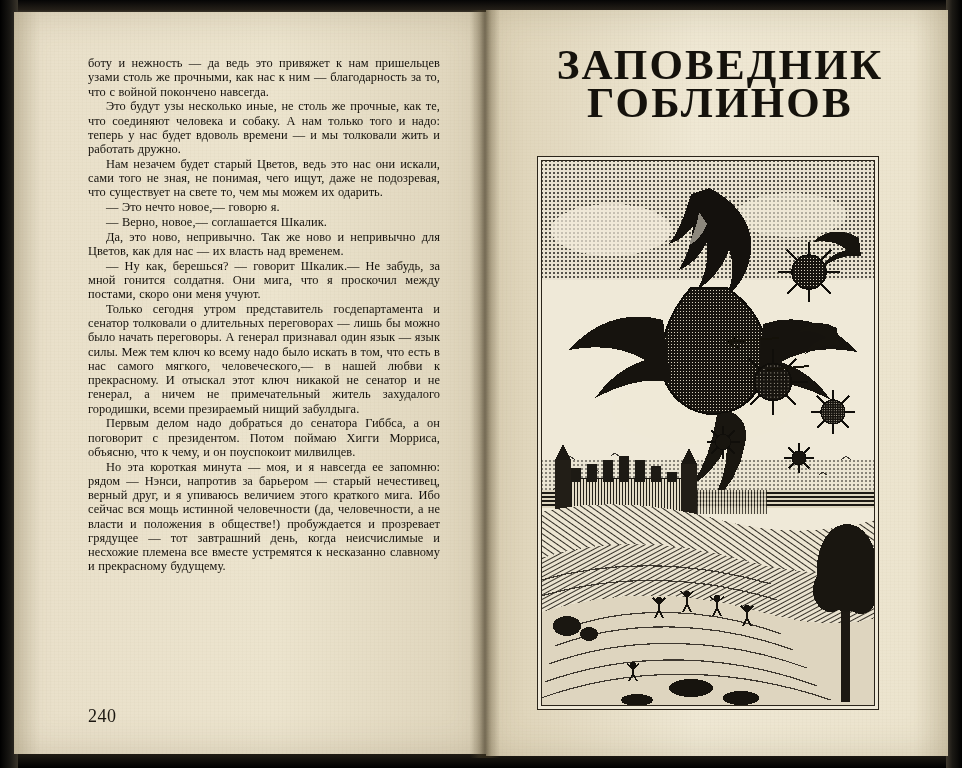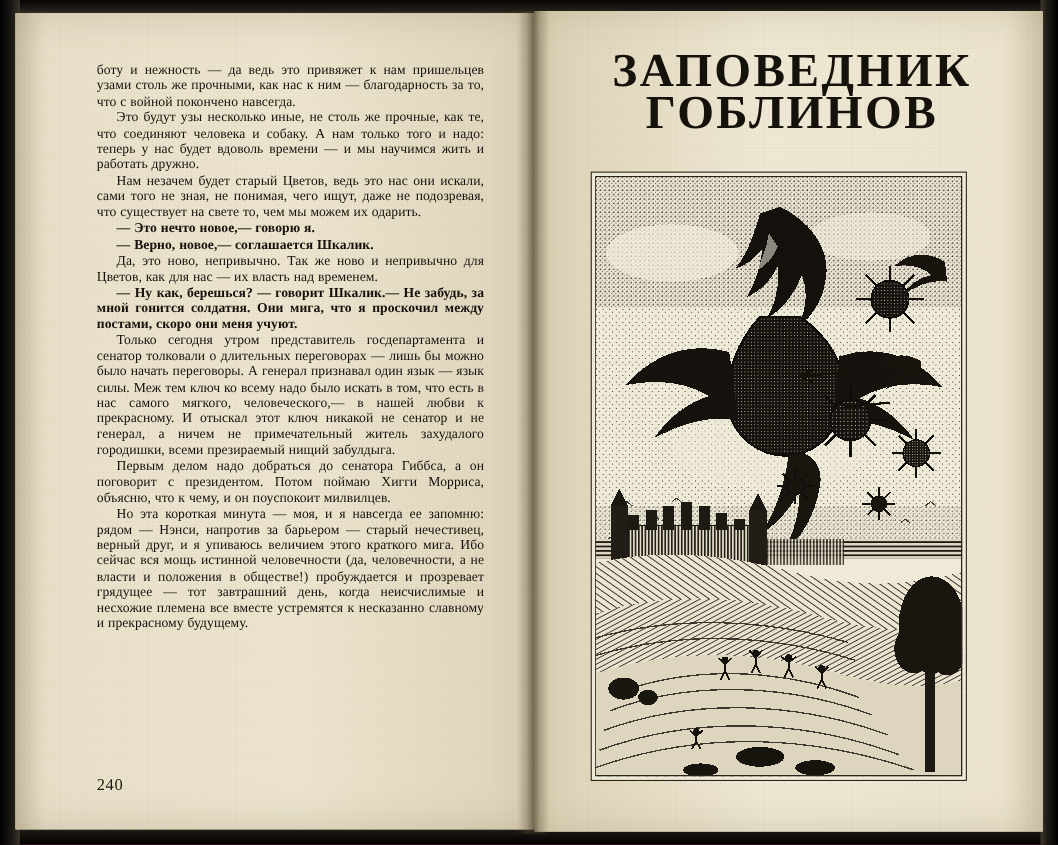--- a/index.html
+++ b/index.html
@@ -13,21 +13,21 @@
     overflow: hidden;
     font-family: "Liberation Serif", serif;
   }
 
   
   .book {
     position: absolute;
     left: 0; top: 0;
     width: 962px;
     height: 768px;
-    background: #ec4899;
+    background: #a16207;
   }
 
   .page-shadow-left {
     position: absolute;
     left: 0; top: 0;
     width: 18px; height: 768px;
     background: linear-gradient(to right, #000 0%, #1c1a16 60%, #3a352b 100%);
   }
   .page-shadow-right {
     position: absolute;
@@ -104,27 +104,27 @@
     font-size: 12.4px;
     line-height: 14.25px;
     text-align: justify;
     text-indent: 18px;
     color: #14110c;
     letter-spacing: 0.05px;
     word-spacing: 0.4px;
     font-family: "Liberation Serif", serif;
   }
   .para.noindent { text-indent: 0; }
-  .para.dash { text-indent: 18px; font-weight: bold; }
+  .para.dash { text-indent: 18px; }
 
   .folio {
     position: absolute;
     left: 88px;
     top: 706px;
-    font-size: 15px;
+    font-size: 18px;
     color: #1a1610;
     letter-spacing: 0.5px;
   }
 
   
   .chapter-title {
     position: absolute;
     left: 520px;
     top: 46px;
     width: 400px;
@@ -168,21 +168,21 @@
   <div class="page-shadow-bottom"></div>
   <div class="page-shadow-left"></div>
   <div class="page-shadow-right"></div>
 
   <div class="leaf-left">
     <div class="grain"></div>
   </div>
 
   <div class="text-col">
     <p class="para noindent">боту и нежность — да ведь это привяжет к нам пришельцев узами столь же прочными, как нас к ним — благодарность за то, что с войной покончено навсегда.</p>
-    <p class="para">Это будут узы несколько иные, не столь же прочные, как те, что соединяют человека и собаку. А нам только того и надо: теперь у нас будет вдоволь времени — и мы научимся жить и работать дружно.</p>
+    <p class="para">Это будут узы несколько иные, не столь же прочные, как те, что соединяют человека и собаку. А нам только того и надо: теперь у нас будет вдоволь времени — и мы толковали жить и работать дружно.</p>
     <p class="para">Нам незачем будет старый Цветов, ведь это нас они искали, сами того не зная, не понимая, чего ищут, даже не подозревая, что существует на свете то, чем мы можем их одарить.</p>
     <p class="para dash">— Это нечто новое,— говорю я.</p>
     <p class="para dash">— Верно, новое,— соглашается Шкалик.</p>
     <p class="para">Да, это ново, непривычно. Так же ново и непривычно для Цветов, как для нас — их власть над временем.</p>
     <p class="para dash">— Ну как, берешься? — говорит Шкалик.— Не забудь, за мной гонится солдатня. Они мига, что я проскочил между постами, скоро они меня учуют.</p>
     <p class="para">Только сегодня утром представитель госдепартамента и сенатор толковали о длительных переговорах — лишь бы можно было начать переговоры. А генерал признавал один язык — язык силы. Меж тем ключ ко всему надо было искать в том, что есть в нас самого мягкого, человеческого,— в нашей любви к прекрасному. И отыскал этот ключ никакой не сенатор и не генерал, а ничем не примечательный житель захудалого городишки, всеми презираемый нищий забулдыга.</p>
     <p class="para">Первым делом надо добраться до сенатора Гиббса, а он поговорит с президентом. Потом поймаю Хигги Морриса, объясню, что к чему, и он поуспокоит милвилцев.</p>
     <p class="para">Но эта короткая минута — моя, и я навсегда ее запомню: рядом — Нэнси, напротив за барьером — старый нечестивец, верный друг, и я упиваюсь величием этого краткого мига. Ибо сейчас вся мощь истинной человечности (да, человечности, а не власти и положения в обществе!) пробуждается и прозревает грядущее — тот завтрашний день, когда неисчислимые и несхожие племена все вместе устремятся к несказанно славному и прекрасному будущему.</p>
   </div>
 

